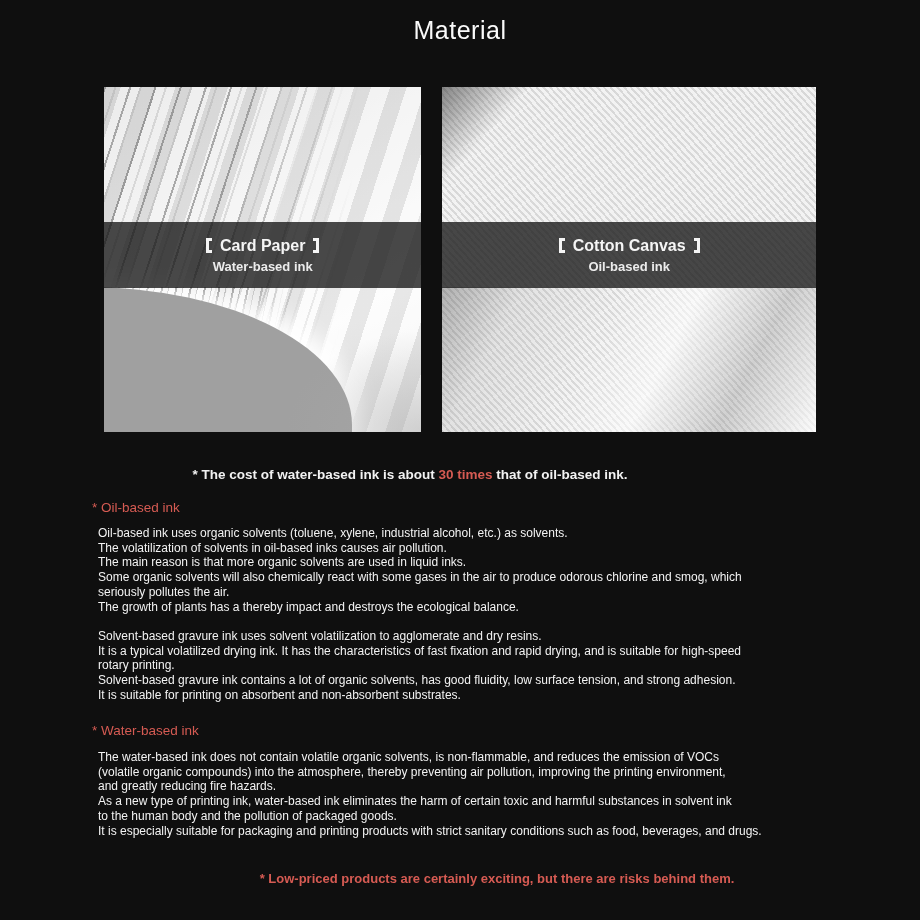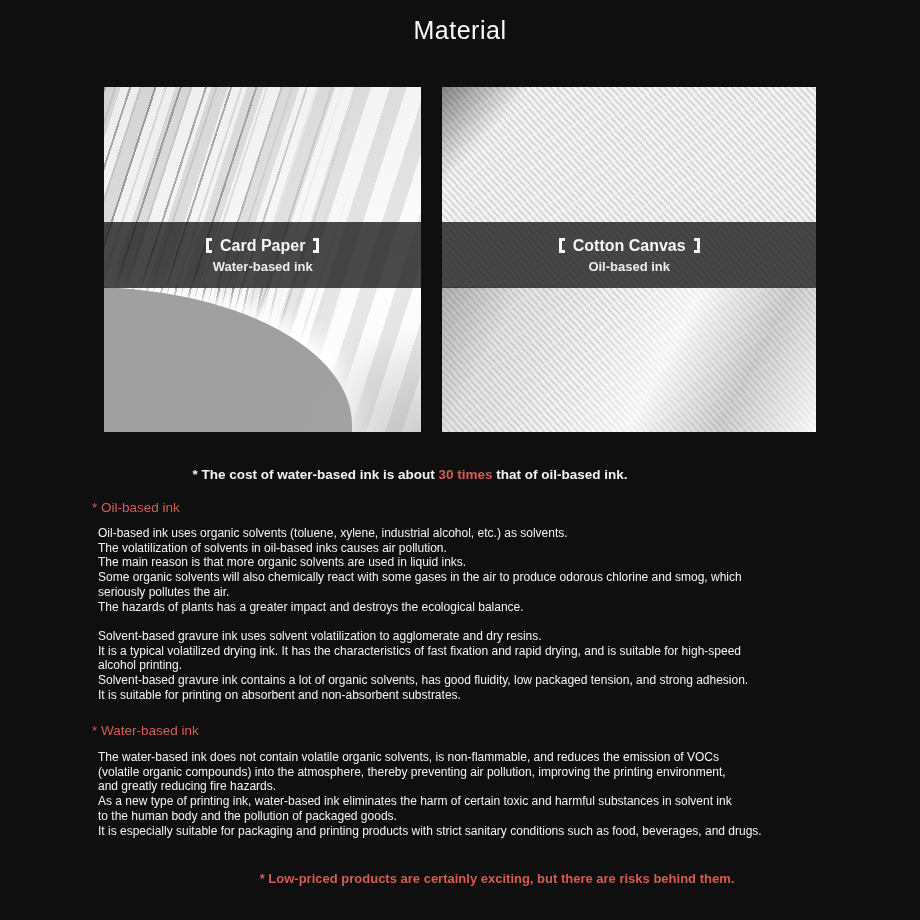--- a/index.html
+++ b/index.html
@@ -123,28 +123,28 @@
 <div class="caption"><span>* The cost of water-based ink is about </span><span class="red">30 times</span><span> that of oil-based ink.</span></div>
 
 <div class="sec-heading h-oil">* Oil-based ink</div>
 
 <div class="para p-oil1">
   <div class="bodyline">Oil-based ink uses organic solvents (toluene, xylene, industrial alcohol, etc.) as solvents.</div>
   <div class="bodyline">The volatilization of solvents in oil-based inks causes air pollution.</div>
   <div class="bodyline">The main reason is that more organic solvents are used in liquid inks.</div>
   <div class="bodyline">Some organic solvents will also chemically react with some gases in the air to produce odorous chlorine and smog, which</div>
   <div class="bodyline">seriously pollutes the air.</div>
-  <div class="bodyline">The hazards of plants has a greater impact and destroys the ecological balance.</div>
+  <div class="bodyline">The growth of plants has a thereby impact and destroys the ecological balance.</div>
 </div>
 
 <div class="para p-oil2">
   <div class="bodyline">Solvent-based gravure ink uses solvent volatilization to agglomerate and dry resins.</div>
   <div class="bodyline">It is a typical volatilized drying ink. It has the characteristics of fast fixation and rapid drying, and is suitable for high-speed</div>
-  <div class="bodyline">alcohol printing.</div>
-  <div class="bodyline">Solvent-based gravure ink contains a lot of organic solvents, has good fluidity, low packaged tension, and strong adhesion.</div>
+  <div class="bodyline">rotary printing.</div>
+  <div class="bodyline">Solvent-based gravure ink contains a lot of organic solvents, has good fluidity, low surface tension, and strong adhesion.</div>
   <div class="bodyline">It is suitable for printing on absorbent and non-absorbent substrates.</div>
 </div>
 
 <div class="sec-heading h-water">* Water-based ink</div>
 
 <div class="para p-water">
   <div class="bodyline">The water-based ink does not contain volatile organic solvents, is non-flammable, and reduces the emission of VOCs</div>
   <div class="bodyline">(volatile organic compounds) into the atmosphere, thereby preventing air pollution, improving the printing environment,</div>
   <div class="bodyline">and greatly reducing fire hazards.</div>
   <div class="bodyline">As a new type of printing ink, water-based ink eliminates the harm of certain toxic and harmful substances in solvent ink</div>

